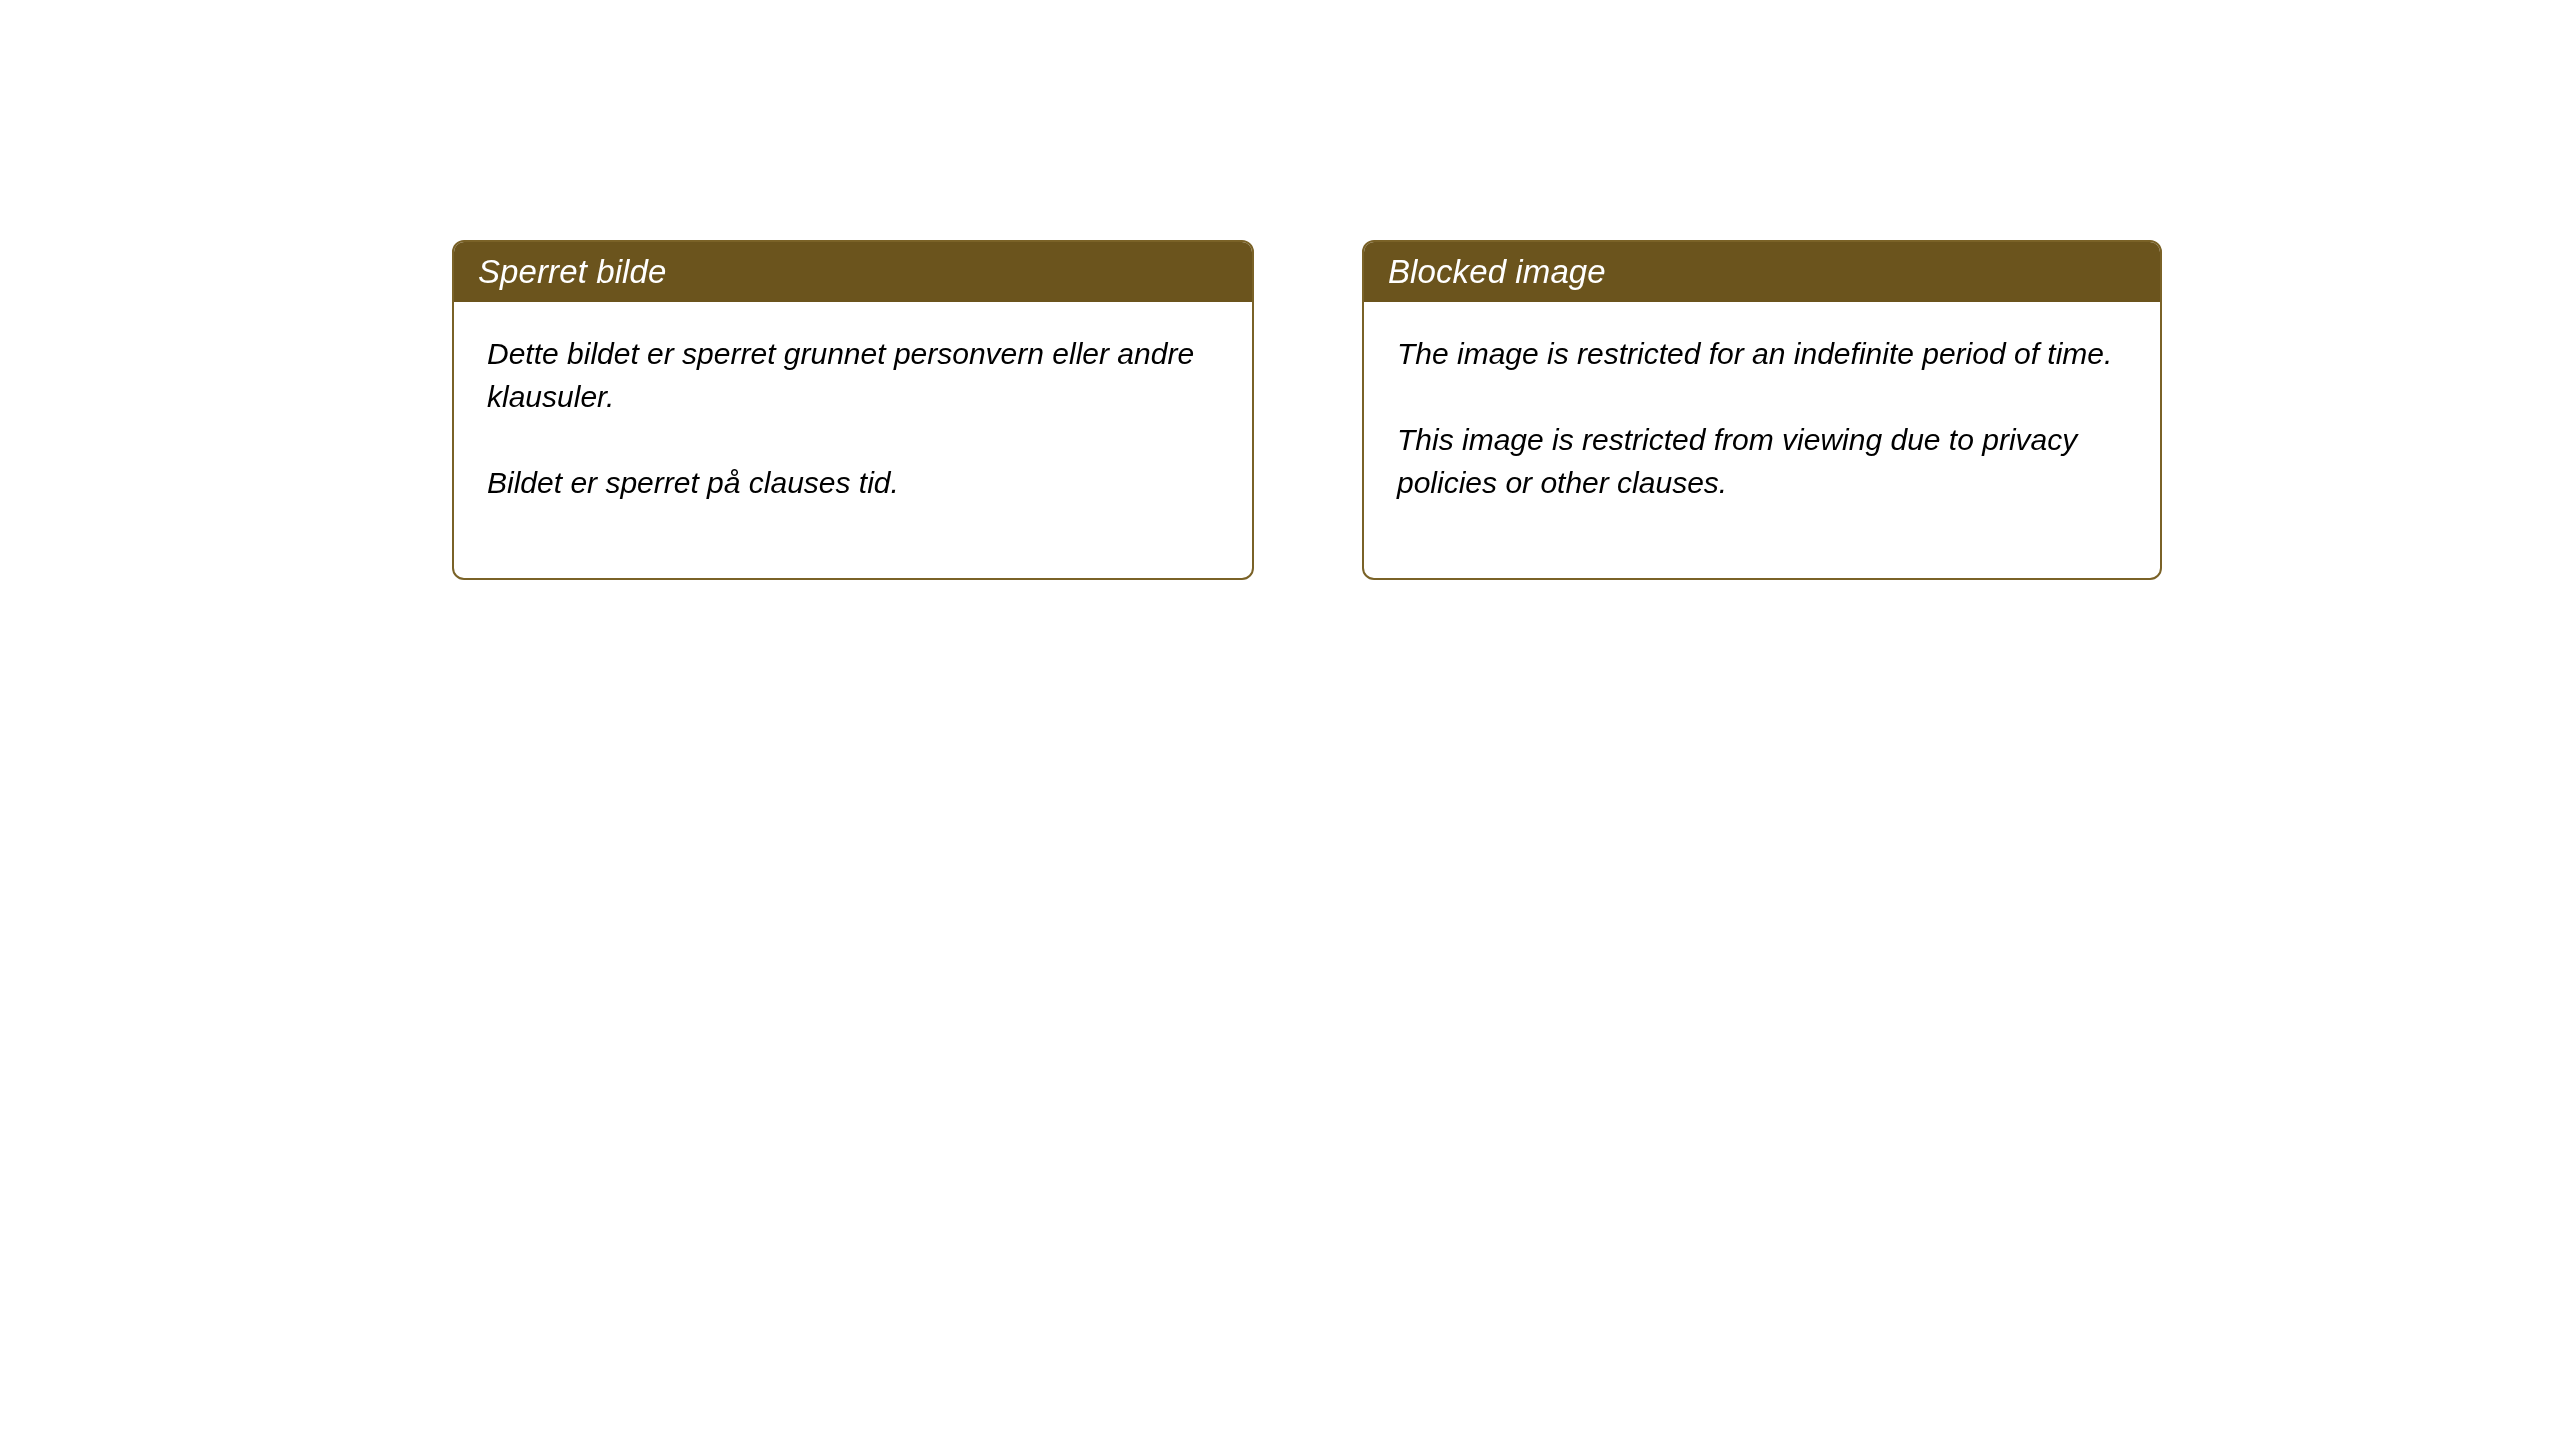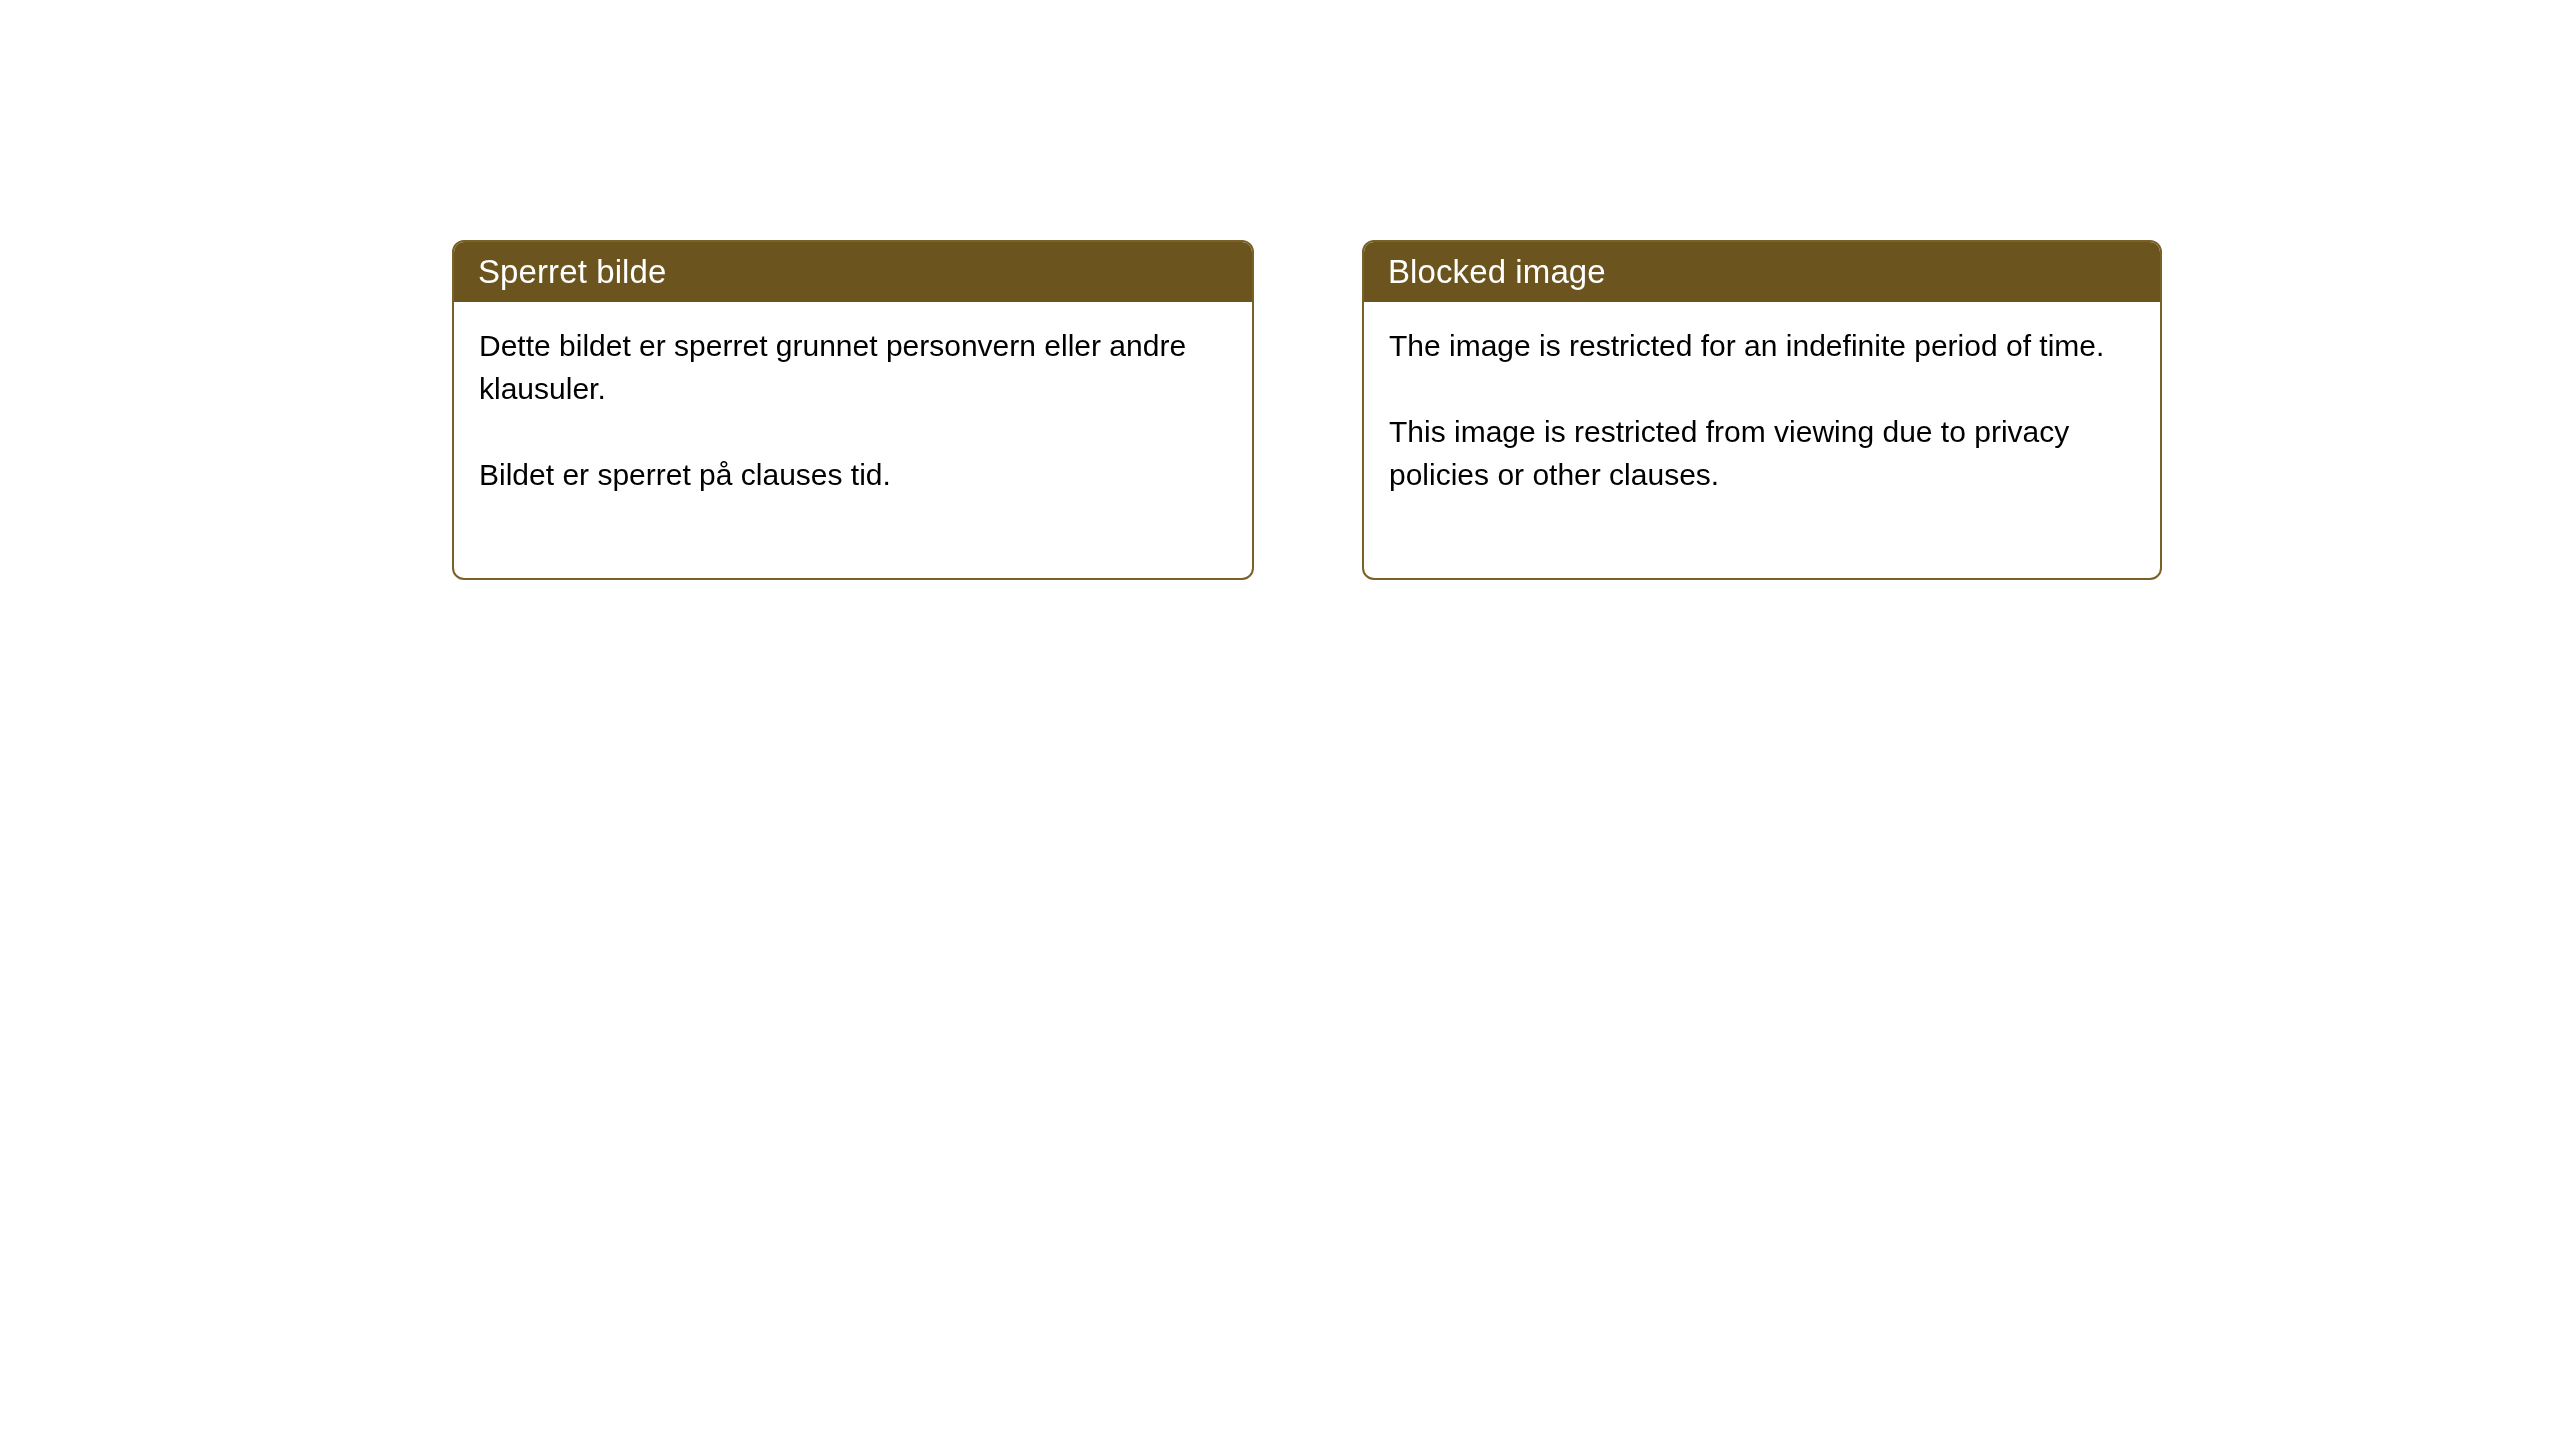--- a/index.html
+++ b/index.html
@@ -14,20 +14,21 @@
     overflow: hidden;
     font-family: "Liberation Sans", sans-serif;
     -webkit-font-smoothing: antialiased;
   }
 
   #page {
     position: relative;
     width: 2560px;
     height: 1230px;
     background: #ffffff;
+    font-style: italic;
   }
 
   .notice-card {
     position: absolute;
     top: 240px;
     box-sizing: border-box;
     background: #ffffff;
     border: 2px solid #7a6227;
     border-radius: 12px;
     overflow: hidden;
@@ -57,21 +58,21 @@
     white-space: nowrap;
   }
 
   .card-body {
     box-sizing: border-box;
     padding: 22px 30px 0 25px;
     background: #ffffff;
   }
 
   .body-paragraph {
-    margin: 0;
+    margin: 8px;
     color: #000000;
     font-size: 30px;
     line-height: 43px;
     font-weight: 400;
     letter-spacing: 0px;
   }
 
   .body-paragraph + .body-paragraph {
     margin-top: 43px;
   }

